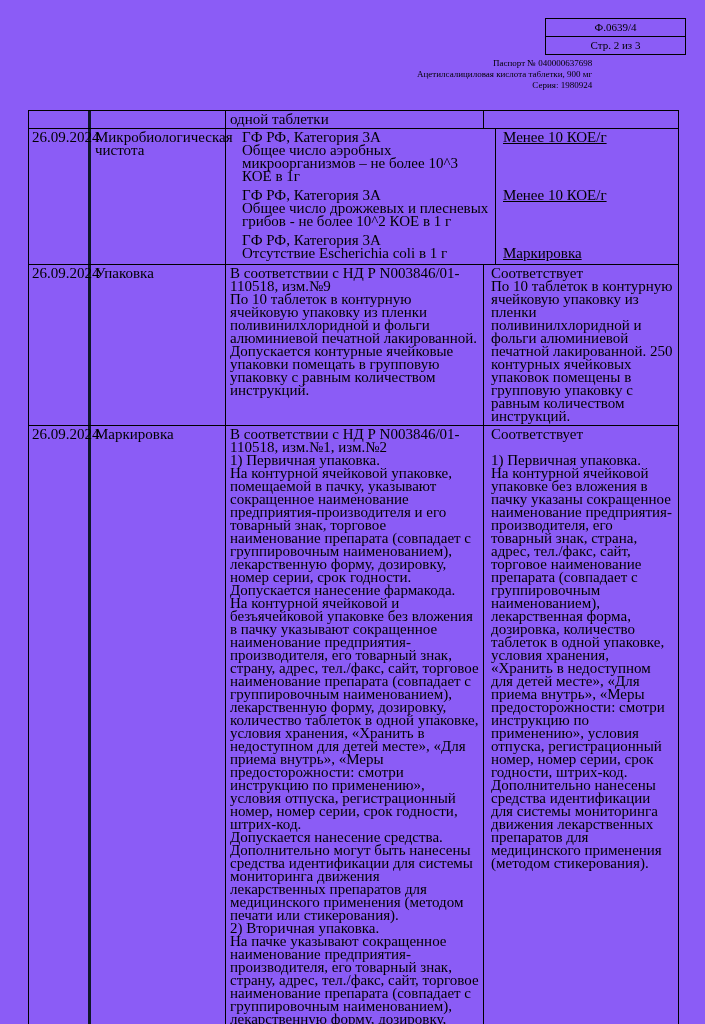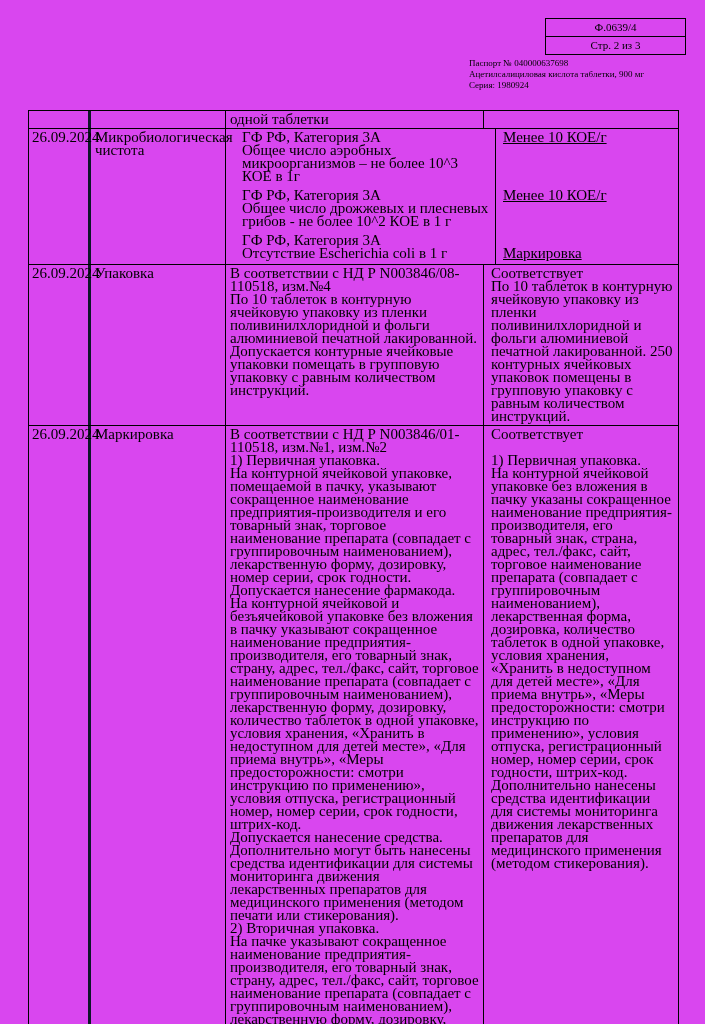--- a/index.html
+++ b/index.html
@@ -1,34 +1,34 @@
 <!DOCTYPE html>
 <html><head>
 <meta charset="utf-8">
 <style>
   * { margin:0; padding:0; box-sizing:border-box; }
   html,body { background:#888; }
   body { font-family:"Liberation Serif", serif; color:#000; }
   .page {
     position:relative; width:705px; height:1024px;
-    background:#d946ef; overflow:hidden; margin:0 auto;
+    background:#8b5cf6; overflow:hidden; margin:0 auto;
   }
 
   
   .form-box {
     position:absolute; top:18px; left:545px; width:141px;
     border:1px solid #000; font-size:11px; text-align:center;
   }
   .form-box-row { padding:2px 4px; min-height:17px; line-height:13px; }
   .form-box-row:first-child { border-bottom:1px solid #000; }
 
   
   .passport-info {
-    position:absolute; left:469px; top:58px;
-    font-size:9px; line-height:11px;
+    position:absolute; left:417px; top:58px;
+    font-size:9px; line-height:11px;text-align:right;
   }
 
   
   .doc-table {
     position:absolute; left:28px; top:110px; width:651px;
     border:1px solid #000; font-size:15px; line-height:13px;
   }
   .trow { display:flex; border-bottom:1px solid #000; }
   .trow:last-child { border-bottom:none; }
   .c-date  { width:62px;  flex-shrink:0; border-right:3px solid #0f172a; padding:2px 3px; }
@@ -104,21 +104,21 @@
             </div>
           <div class="g-result">Маркировка</div>
         </div>
       </div>
     </div>
 
     <div class="trow row-pack">
       <div class="c-date">26.09.2024</div>
       <div class="c-param">Упаковка</div>
       <div class="c-spec">
-          <div class="para">В соответствии с НД Р N003846/08-110518, изм.№4</div>
+          <div class="para">В соответствии с НД Р N003846/01-110518, изм.№9</div>
           <div class="para">По 10 таблеток в контурную ячейковую упаковку из пленки поливинилхлоридной и фольги алюминиевой печатной лакированной.</div>
           <div class="para">Допускается контурные ячейковые упаковки помещать в групповую упаковку с равным количеством инструкций.</div>
         </div>
       <div class="c-result">
           <div class="para">Соответствует</div>
           <div class="para">По 10 таблеток в контурную ячейковую упаковку из пленки поливинилхлоридной и фольги алюминиевой печатной лакированной. 250 контурных ячейковых упаковок помещены в групповую упаковку с равным количеством инструкций.</div>
         </div>
     </div>
 
     <div class="trow row-mark">

